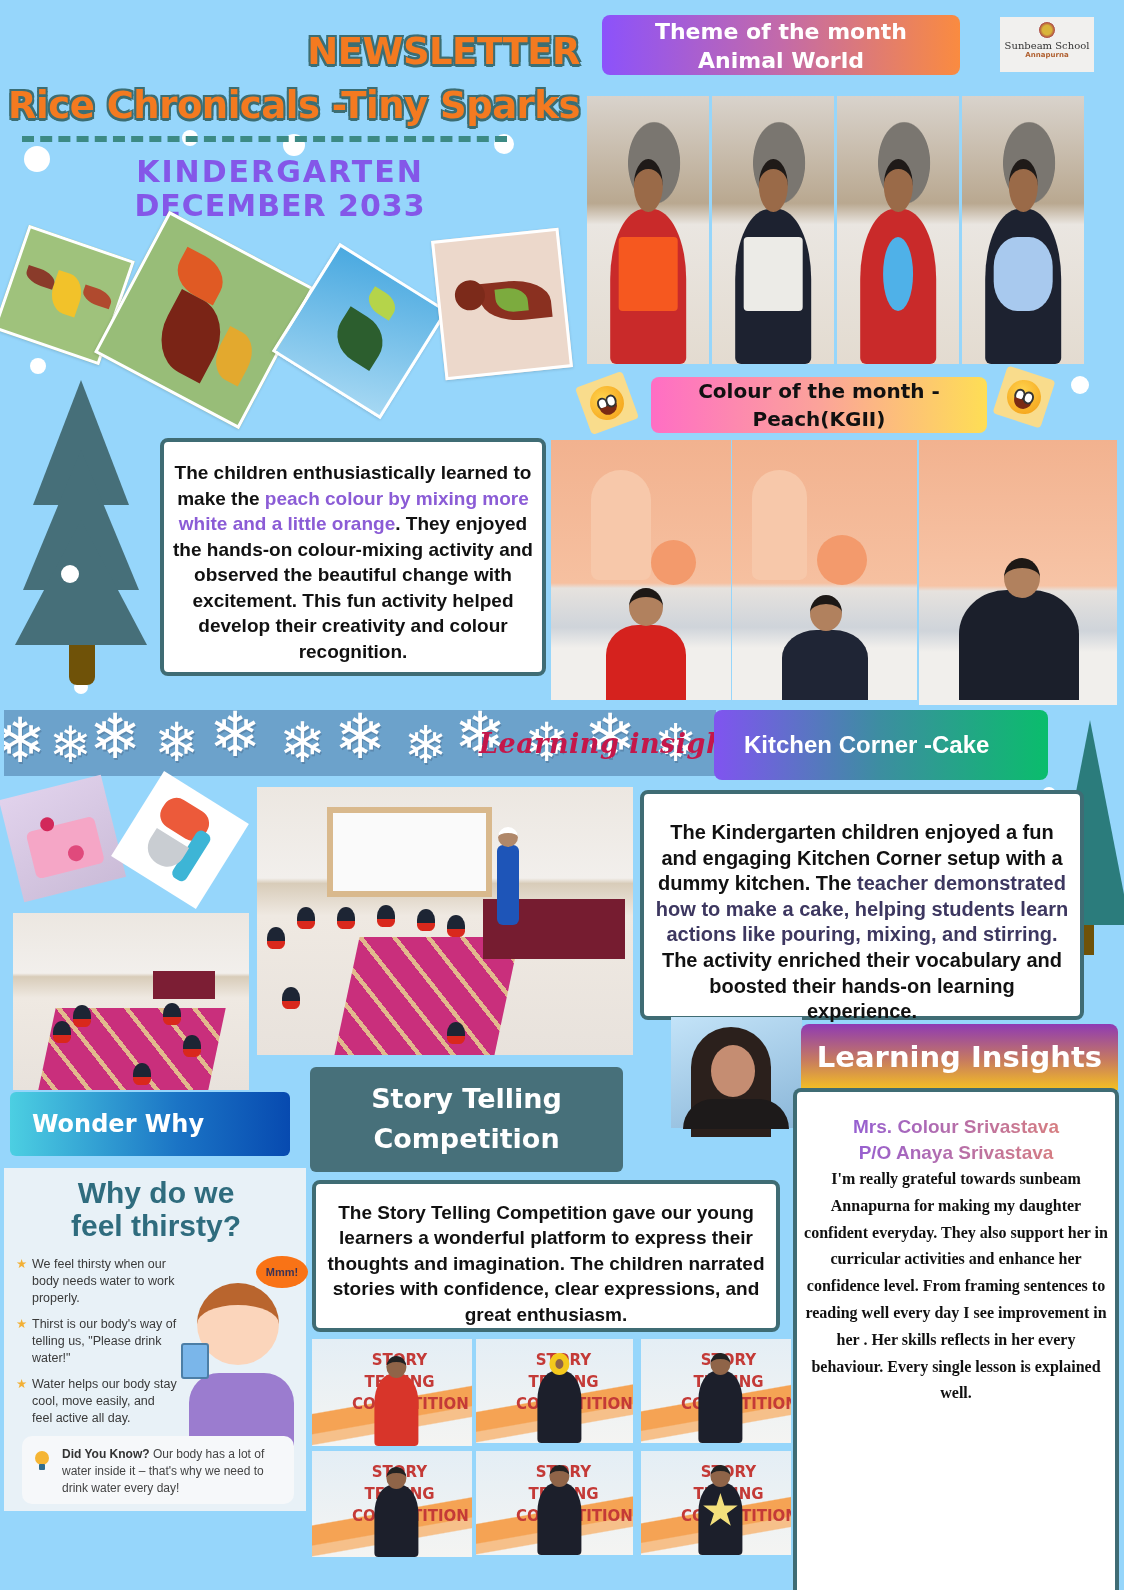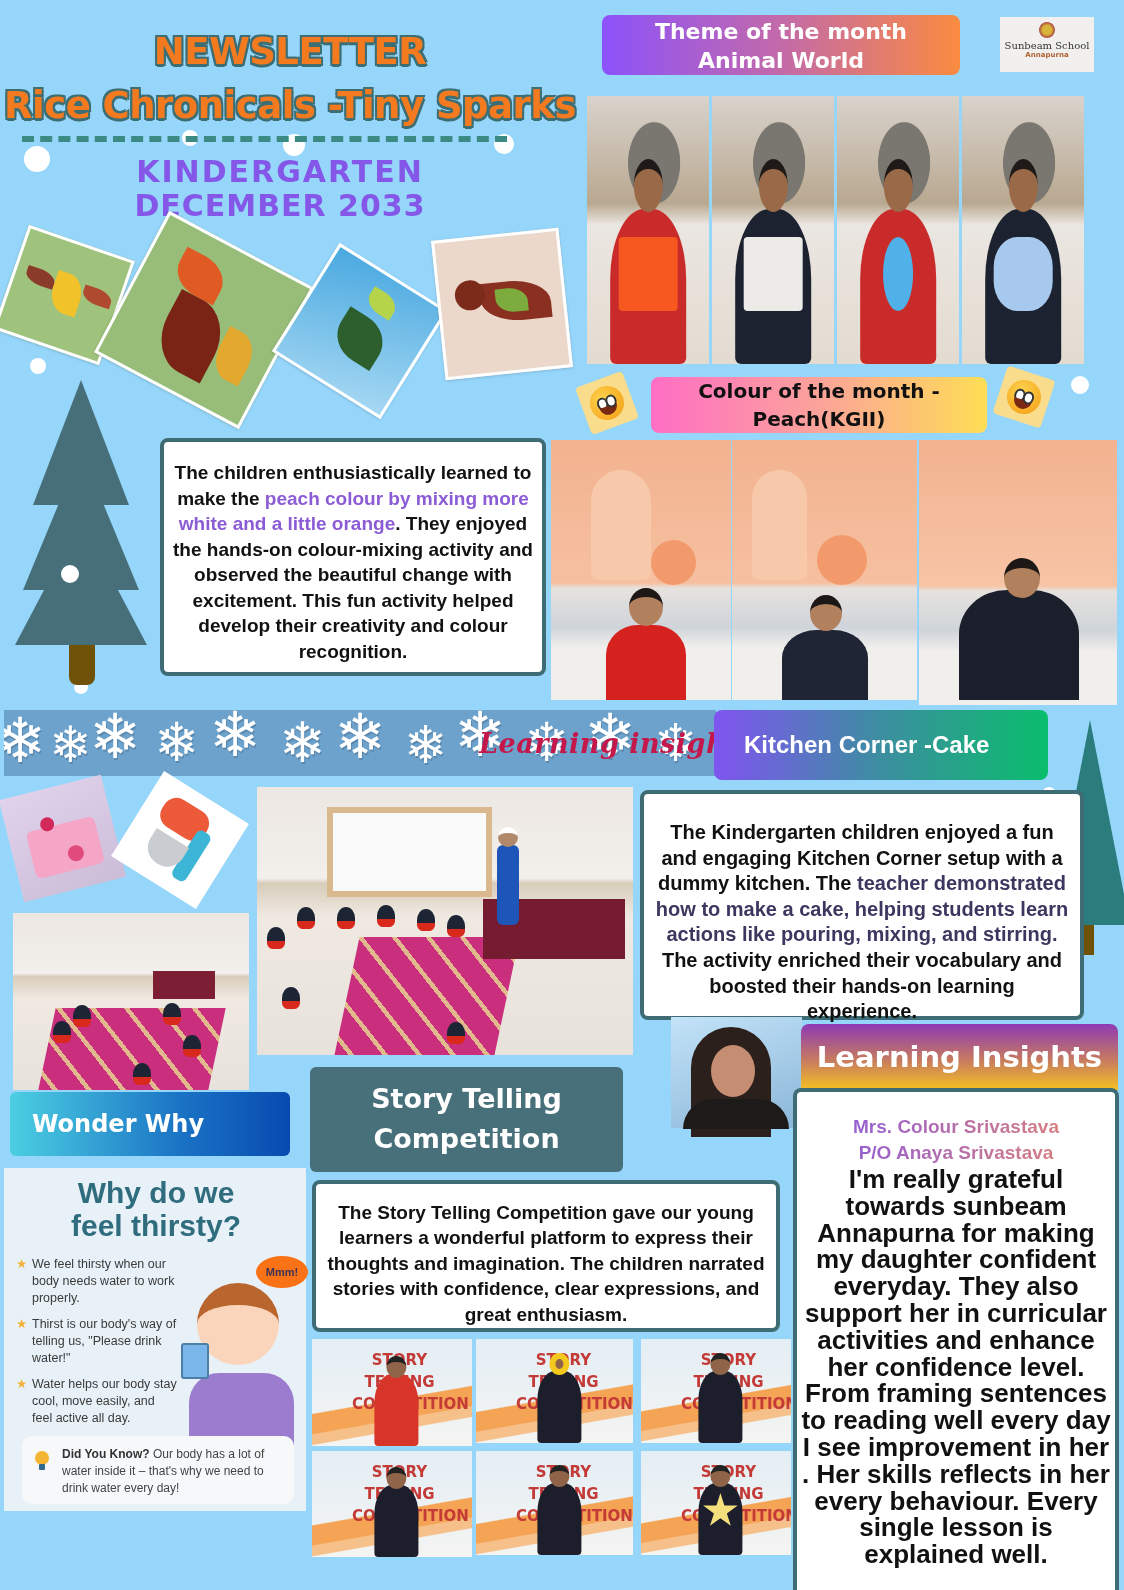--- a/index.html
+++ b/index.html
@@ -8,21 +8,21 @@
     position: relative;
     background: #96d6fb;
     font-family: "DejaVu Sans", sans-serif;
     overflow: hidden;
   }
   .abs { position: absolute; }
   .dot { position: absolute; background: #fff; border-radius: 50%; }
 
   
   .nl-title {
-    left: 0; width: 580px; text-align: center;
+    left: 0; width: 580px; text-align: right;
     font-family: "DejaVu Sans", sans-serif; font-weight: bold;
     color: #f47a20;
     text-shadow: -2px -2px 0 #3c6e74, 2px -2px 0 #3c6e74, -2px 2px 0 #3c6e74, 2px 2px 0 #3c6e74, 0 3px 0 #3c6e74;
     letter-spacing: -0.5px;
   }
   .nl-title.t1 { top: 30px; font-size: 37px; }
   .nl-title.t2 { top: 84px; font-size: 37px; }
   .dash-line {
     left: 22px; top: 136px; width: 485px; height: 0;
     border-top: 6px dashed #3c8a84;
@@ -231,21 +231,21 @@
     border-right: 4px solid #3f6c74; border-radius: 8px 8px 0 0;
     text-align: center; font-family: "Liberation Sans", sans-serif;
     padding-top: 22px;
   }
   .testi-name {
     font-weight: bold; font-size: 19px; line-height: 26px;
     background: linear-gradient(90deg, #8457e8, #e8866a);
     -webkit-background-clip: text; background-clip: text; color: transparent;
   }
   .testi-body {
-    font-weight: bold; font-size: 26px; line-height: 26.8px; color: #111; padding: 0 4px;
+    font-weight: bold; font-size: 16px; line-height: 26.8px; color: #111; padding: 0 4px; font-family: Liberation Serif, serif;
   }
 </style>
 </head>
 <body>
 
 <div class="dot" style="left:24px;top:146px;width:26px;height:26px;"></div>
 <div class="dot" style="left:182px;top:130px;width:16px;height:16px;"></div>
 <div class="dot" style="left:283px;top:134px;width:22px;height:22px;"></div>
 <div class="dot" style="left:494px;top:134px;width:20px;height:20px;"></div>
 <div class="dot" style="left:30px;top:358px;width:16px;height:16px;"></div>

